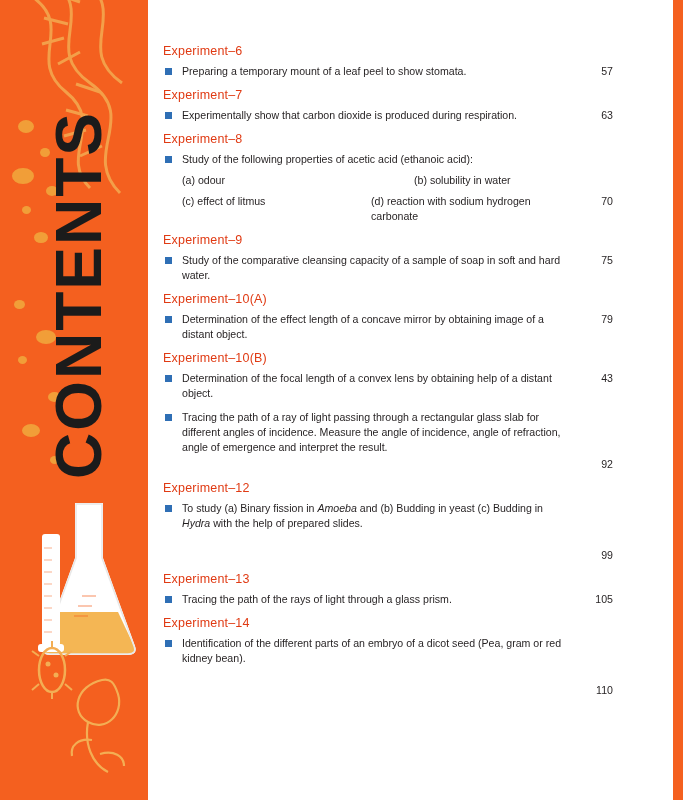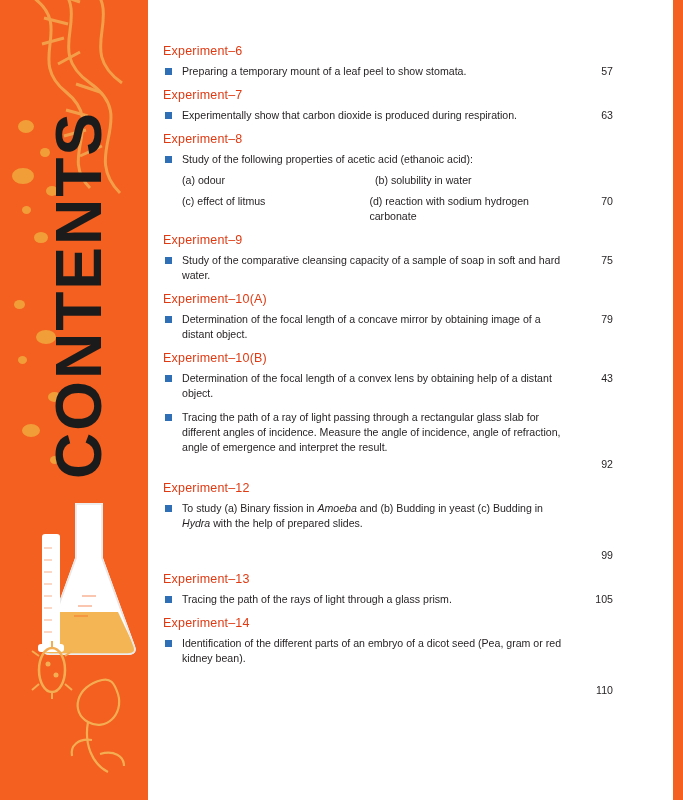--- a/index.html
+++ b/index.html
@@ -126,20 +126,21 @@
     flex: 0 0 40px;
     text-align: right;
     font-size: 10.6px;
     color: #231f20;
     line-height: 15px;
   }
   .subrow {
     display: flex;
     margin-top: 6px;
     padding-left: 19px;
+    gap: 39px;
   }
   .subcol {
     font-size: 10.6px;
     color: #231f20;
     line-height: 15px;
   }
   .subcol.a { width: 193px; }
   .subcol.b { flex: 1 1 auto; }
   .align-bottom-page {
     align-self: flex-end;
@@ -278,21 +279,21 @@
         <span class="bullet"></span>
         <span class="item-text">Study of the comparative cleansing capacity of a sample of soap in soft and hard water.</span>
         <span class="page-no">75</span>
       </div>
     </div>
 
     <div class="exp-block">
       <div class="exp-head">Experiment–10(A)</div>
       <div class="item-row">
         <span class="bullet"></span>
-        <span class="item-text">Determination of  the focal length of a concave mirror by obtaining image of a distant object.</span>
+        <span class="item-text">Determination of  the effect length of a concave mirror by obtaining image of a distant object.</span>
         <span class="page-no">79</span>
       </div>
     </div>
 
     <div class="exp-block">
       <div class="exp-head">Experiment–10(B)</div>
       <div class="item-row">
         <span class="bullet"></span>
         <span class="item-text">Determination of the focal length of a convex lens by obtaining help of a distant object.</span>
         <span class="page-no">43</span>

